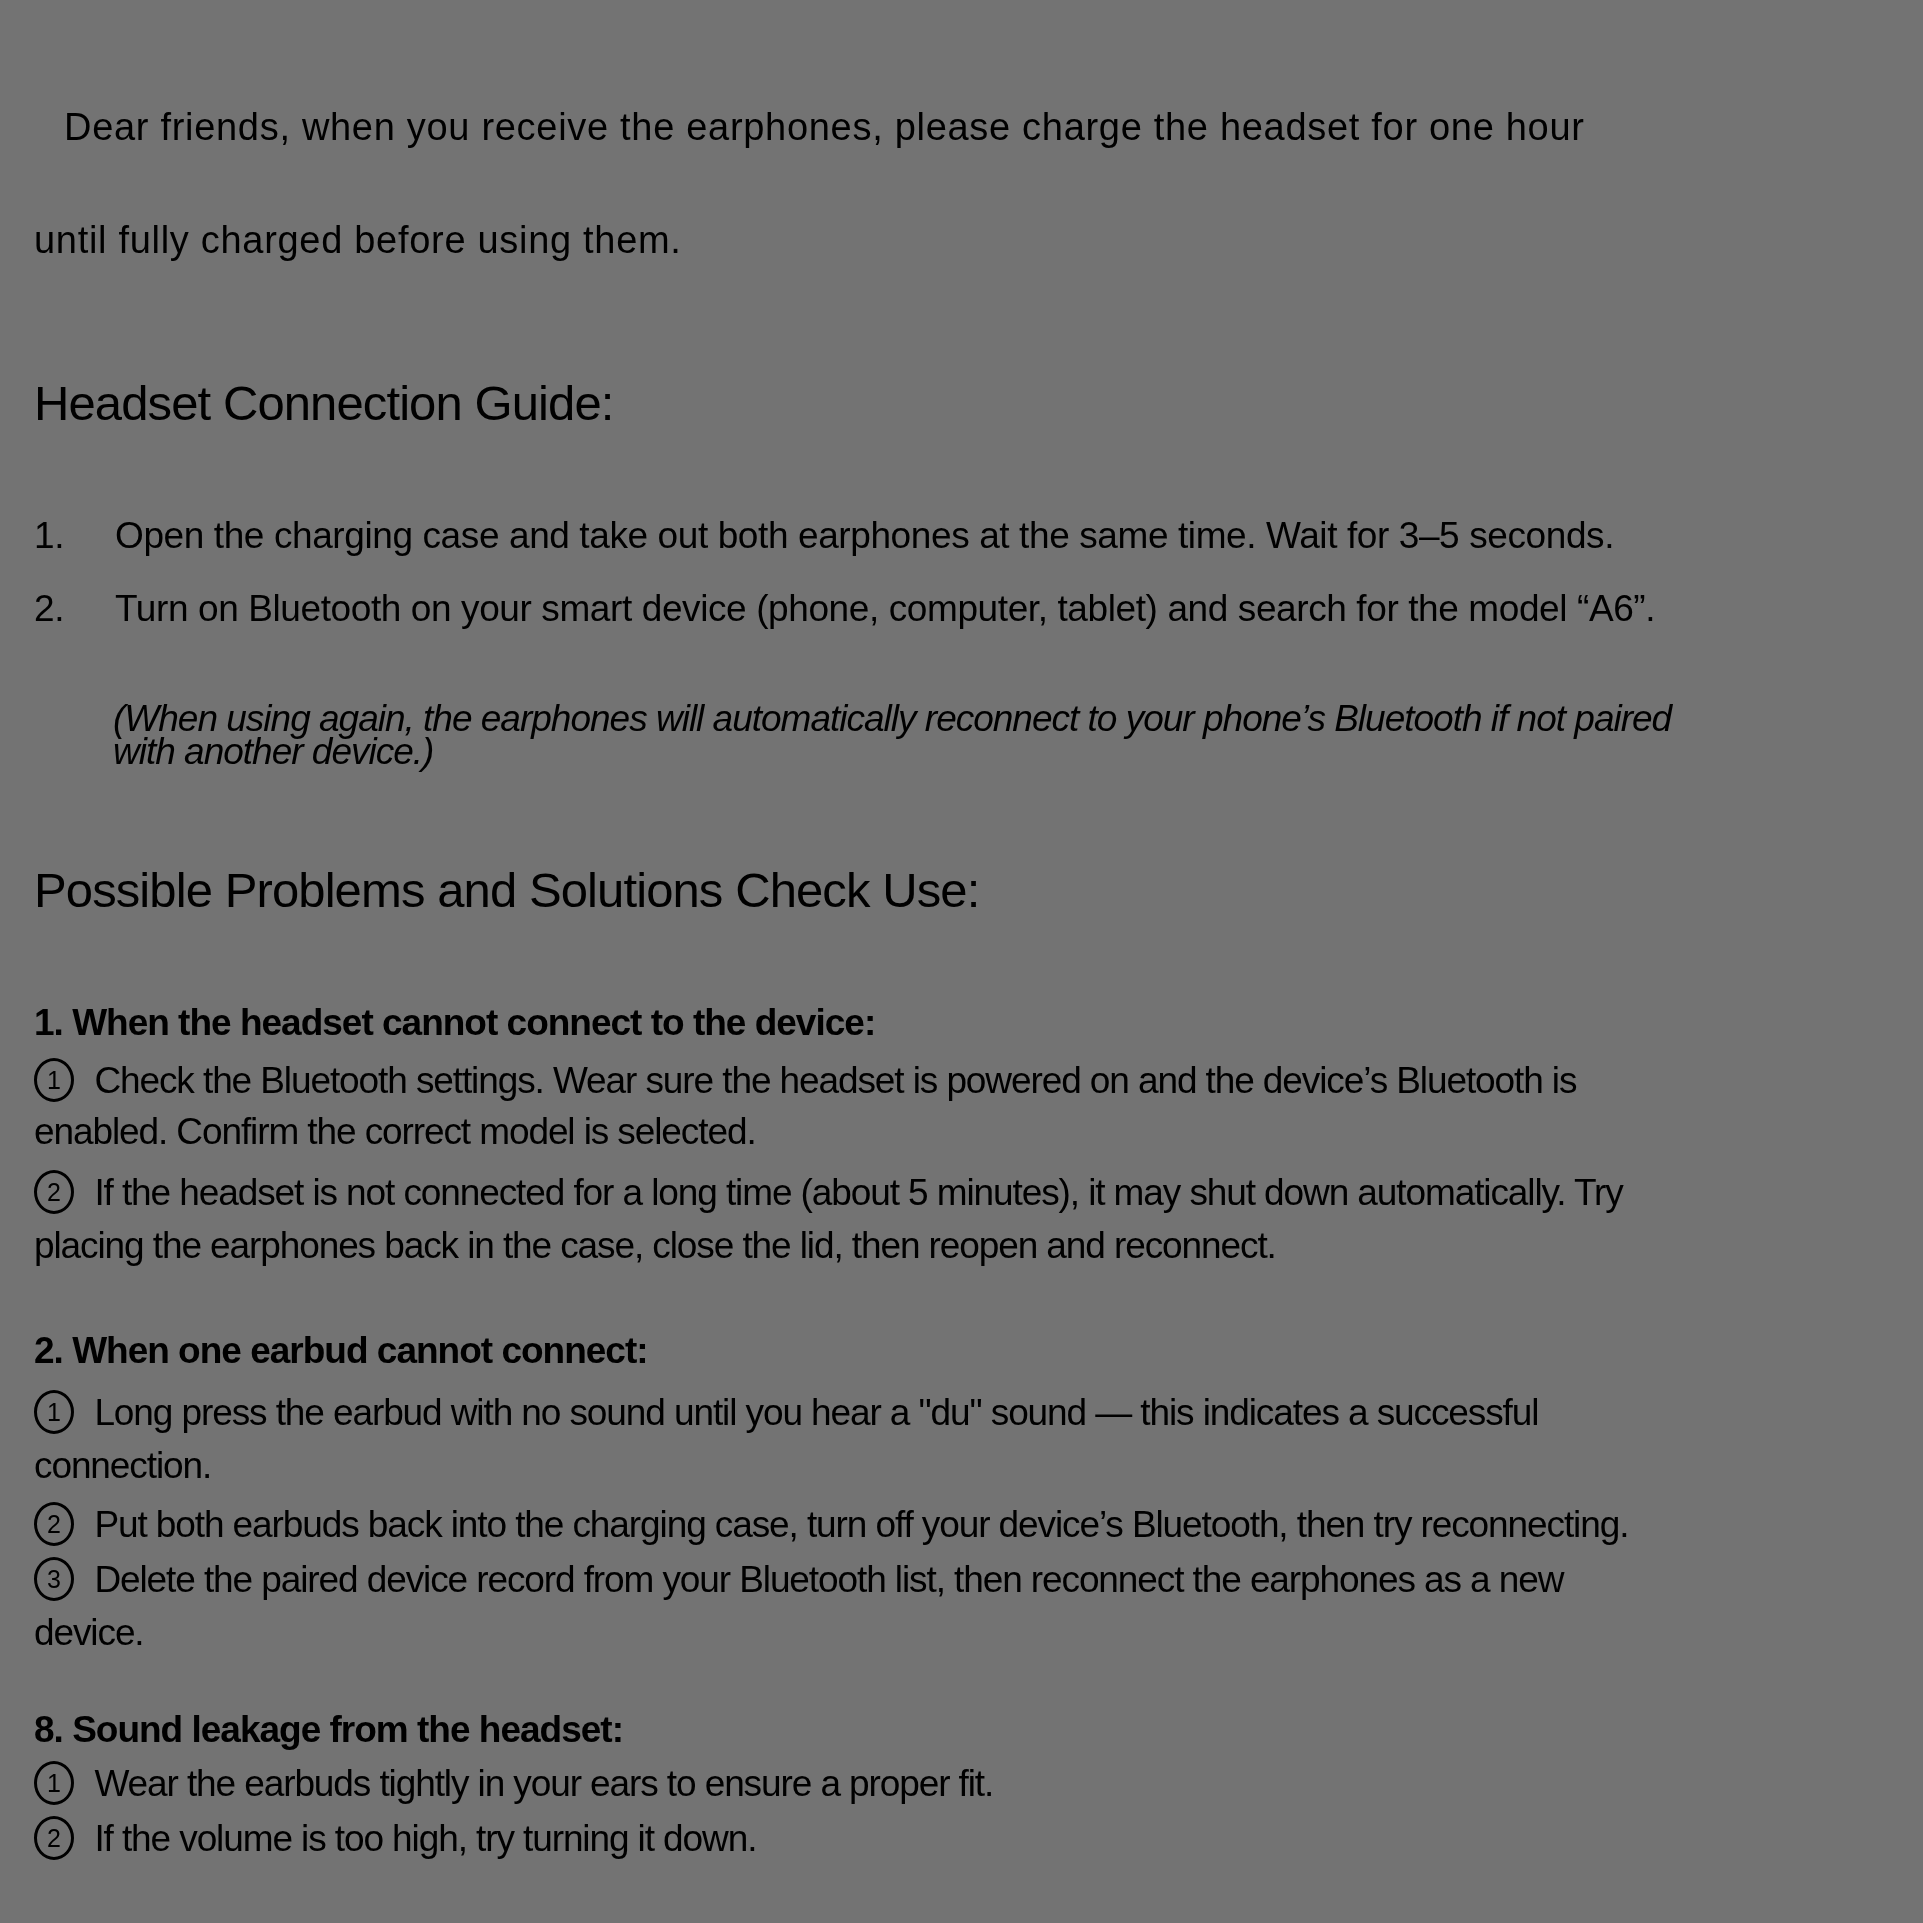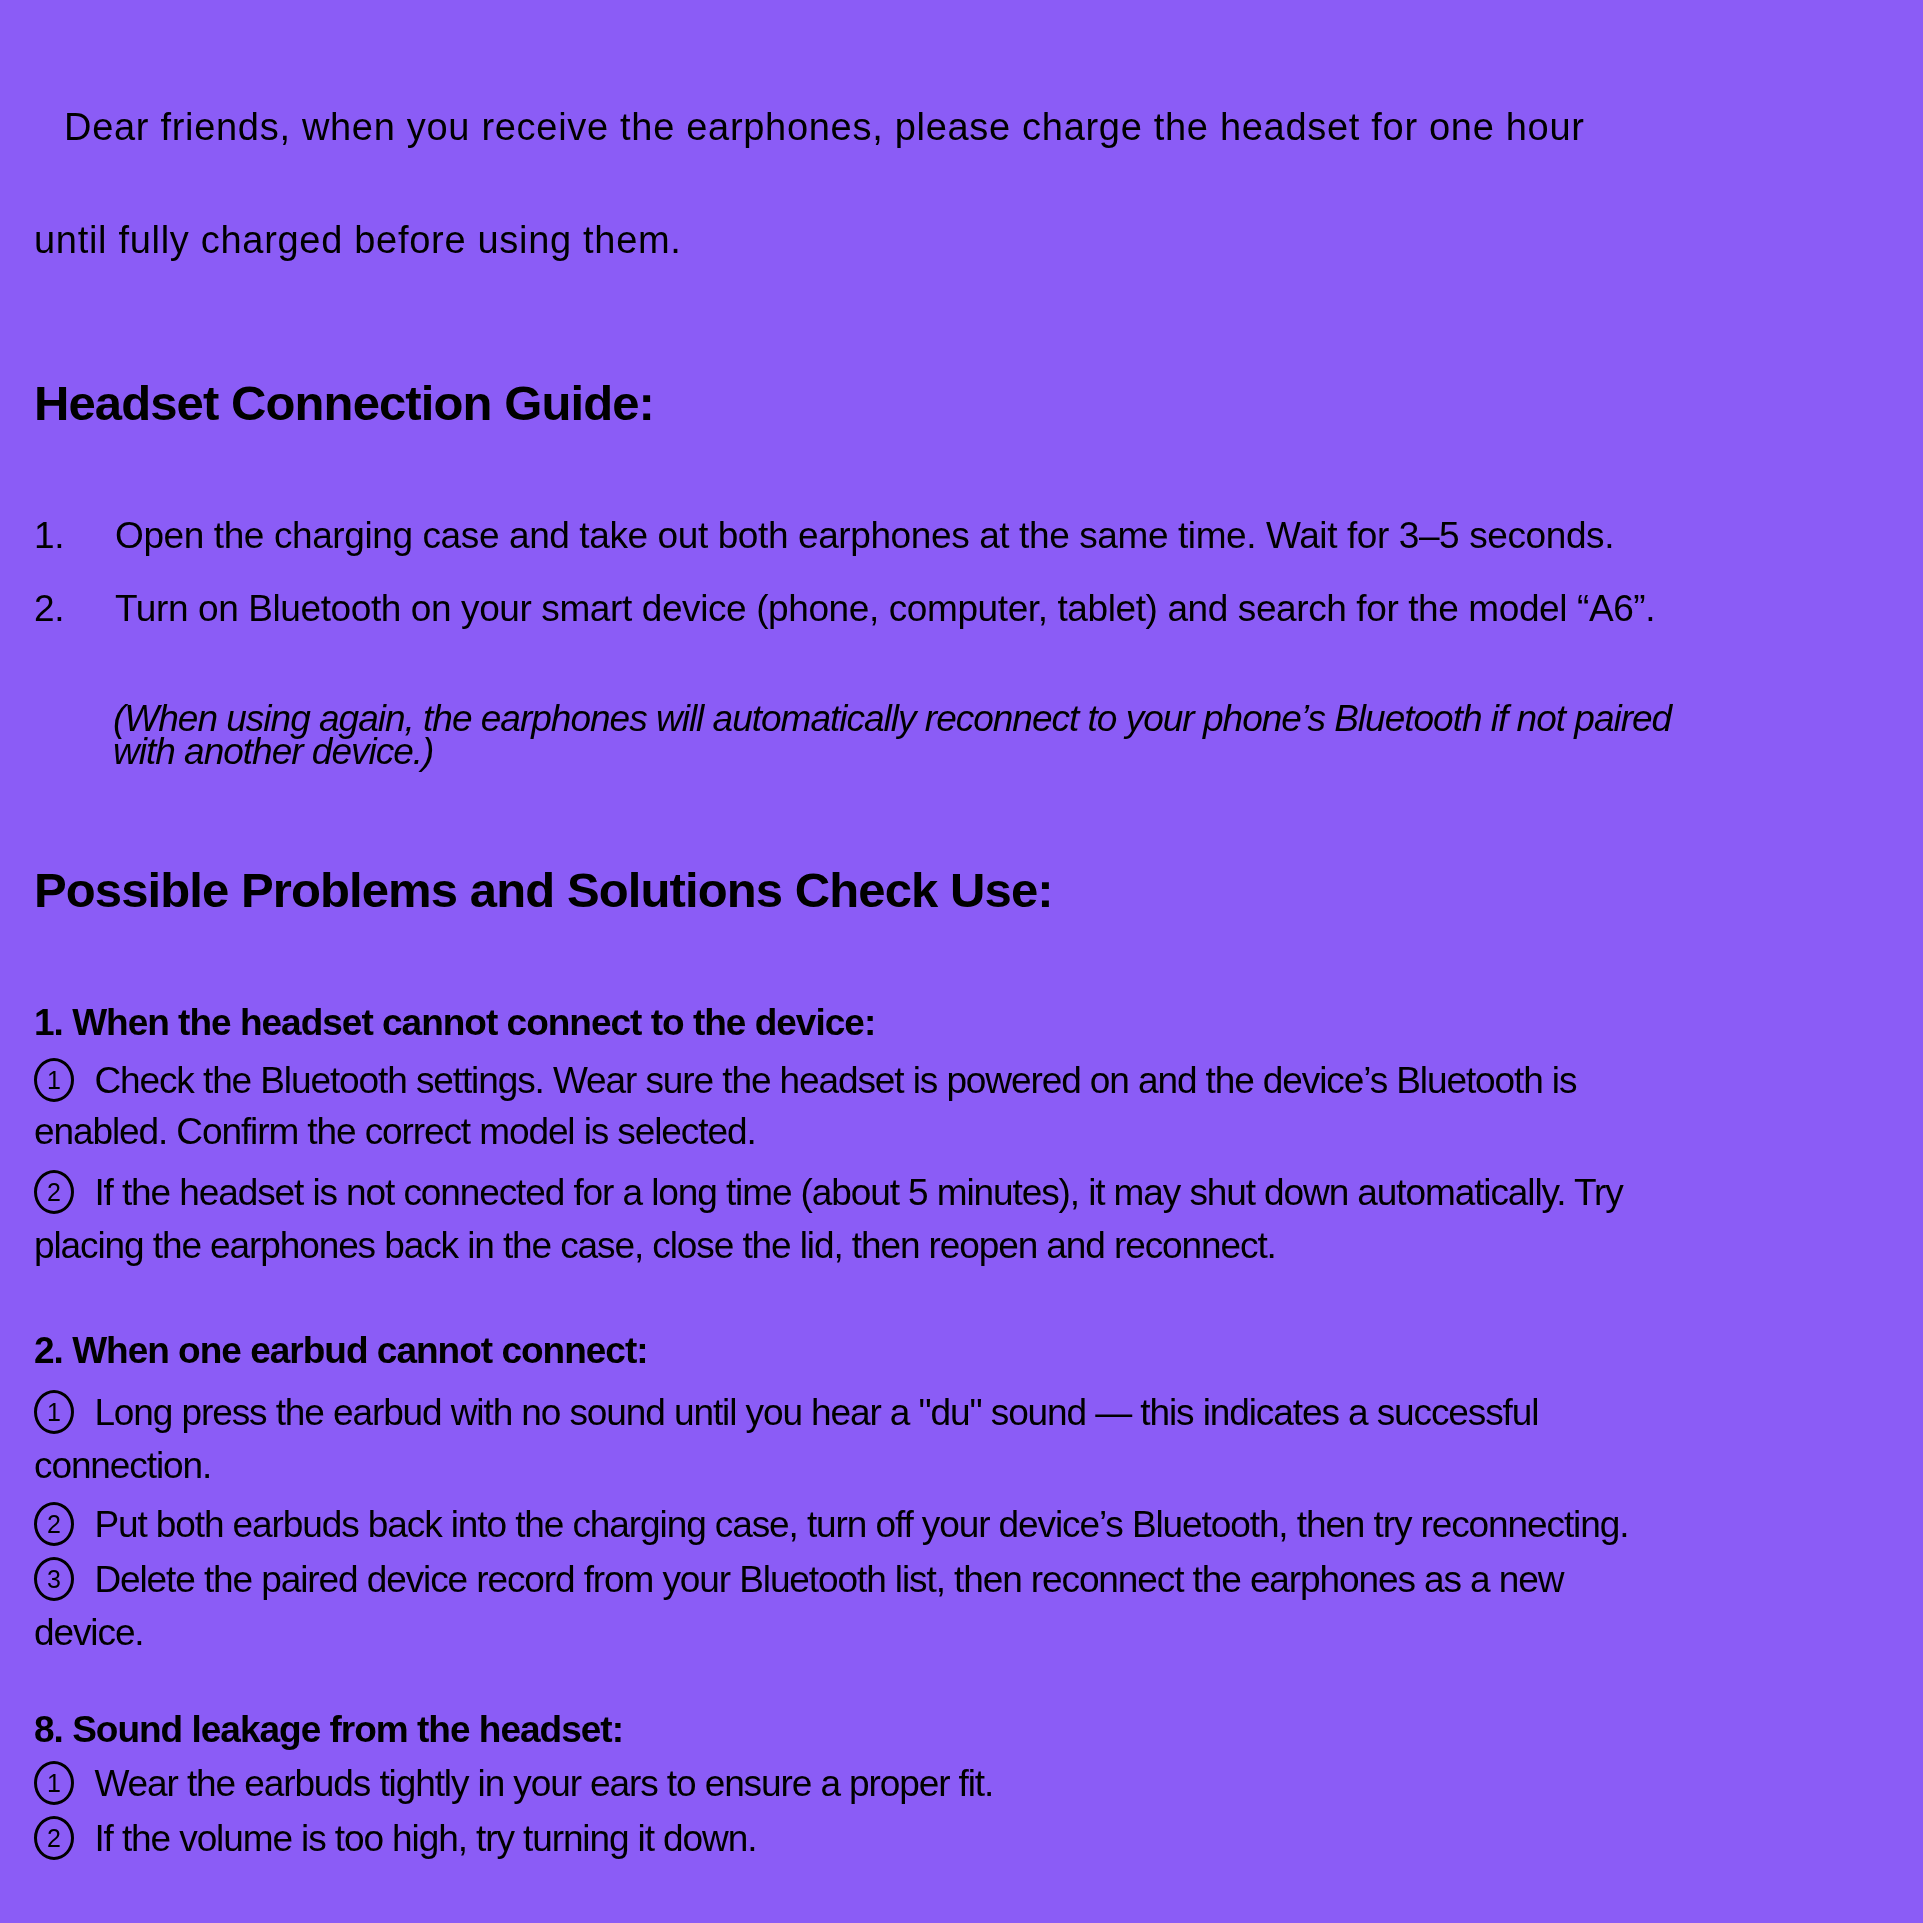--- a/index.html
+++ b/index.html
@@ -1,35 +1,35 @@
 <!DOCTYPE html>
 <html style="font-size:13.6px"><head>
 <meta charset="utf-8">
 <style>
   html, body { margin: 0; padding: 0; background: #ffffff; }
   .page {
     position: relative;
     width: 1923px;
     height: 1923px;
-    background: #8b5cf6;
+    background: #737373;
     overflow: hidden;
     color: #000000;
     font-family: "Liberation Sans", sans-serif;
   }
   .line {
     position: absolute;
     white-space: nowrap;
     line-height: 1;
     left: 34px;
   }
   .intro   { font-size: 38px; letter-spacing: 0.7px; }
   .body    { font-size: 37px; letter-spacing: -0.4px; }
   .sec     { font-size: 37px; letter-spacing: -1.1px; }
   .note    { font-size: 37px; font-style: italic; letter-spacing: -1px; left: 113px; }
-  .h1      { font-size: 49px; font-weight: bold; letter-spacing: -0.9px; }
+  .h1      { font-size: 49px; font-weight: normal; letter-spacing: -0.9px; }
   .sec-title { font-size: 37px; font-weight: bold; letter-spacing: -1px; }
   .li-num  { display: inline-block; width: 81px; }
   .c-row {
     position: absolute;
     left: 34px;
     display: flex;
     align-items: center;
     height: 44px;
     white-space: nowrap;
   }

